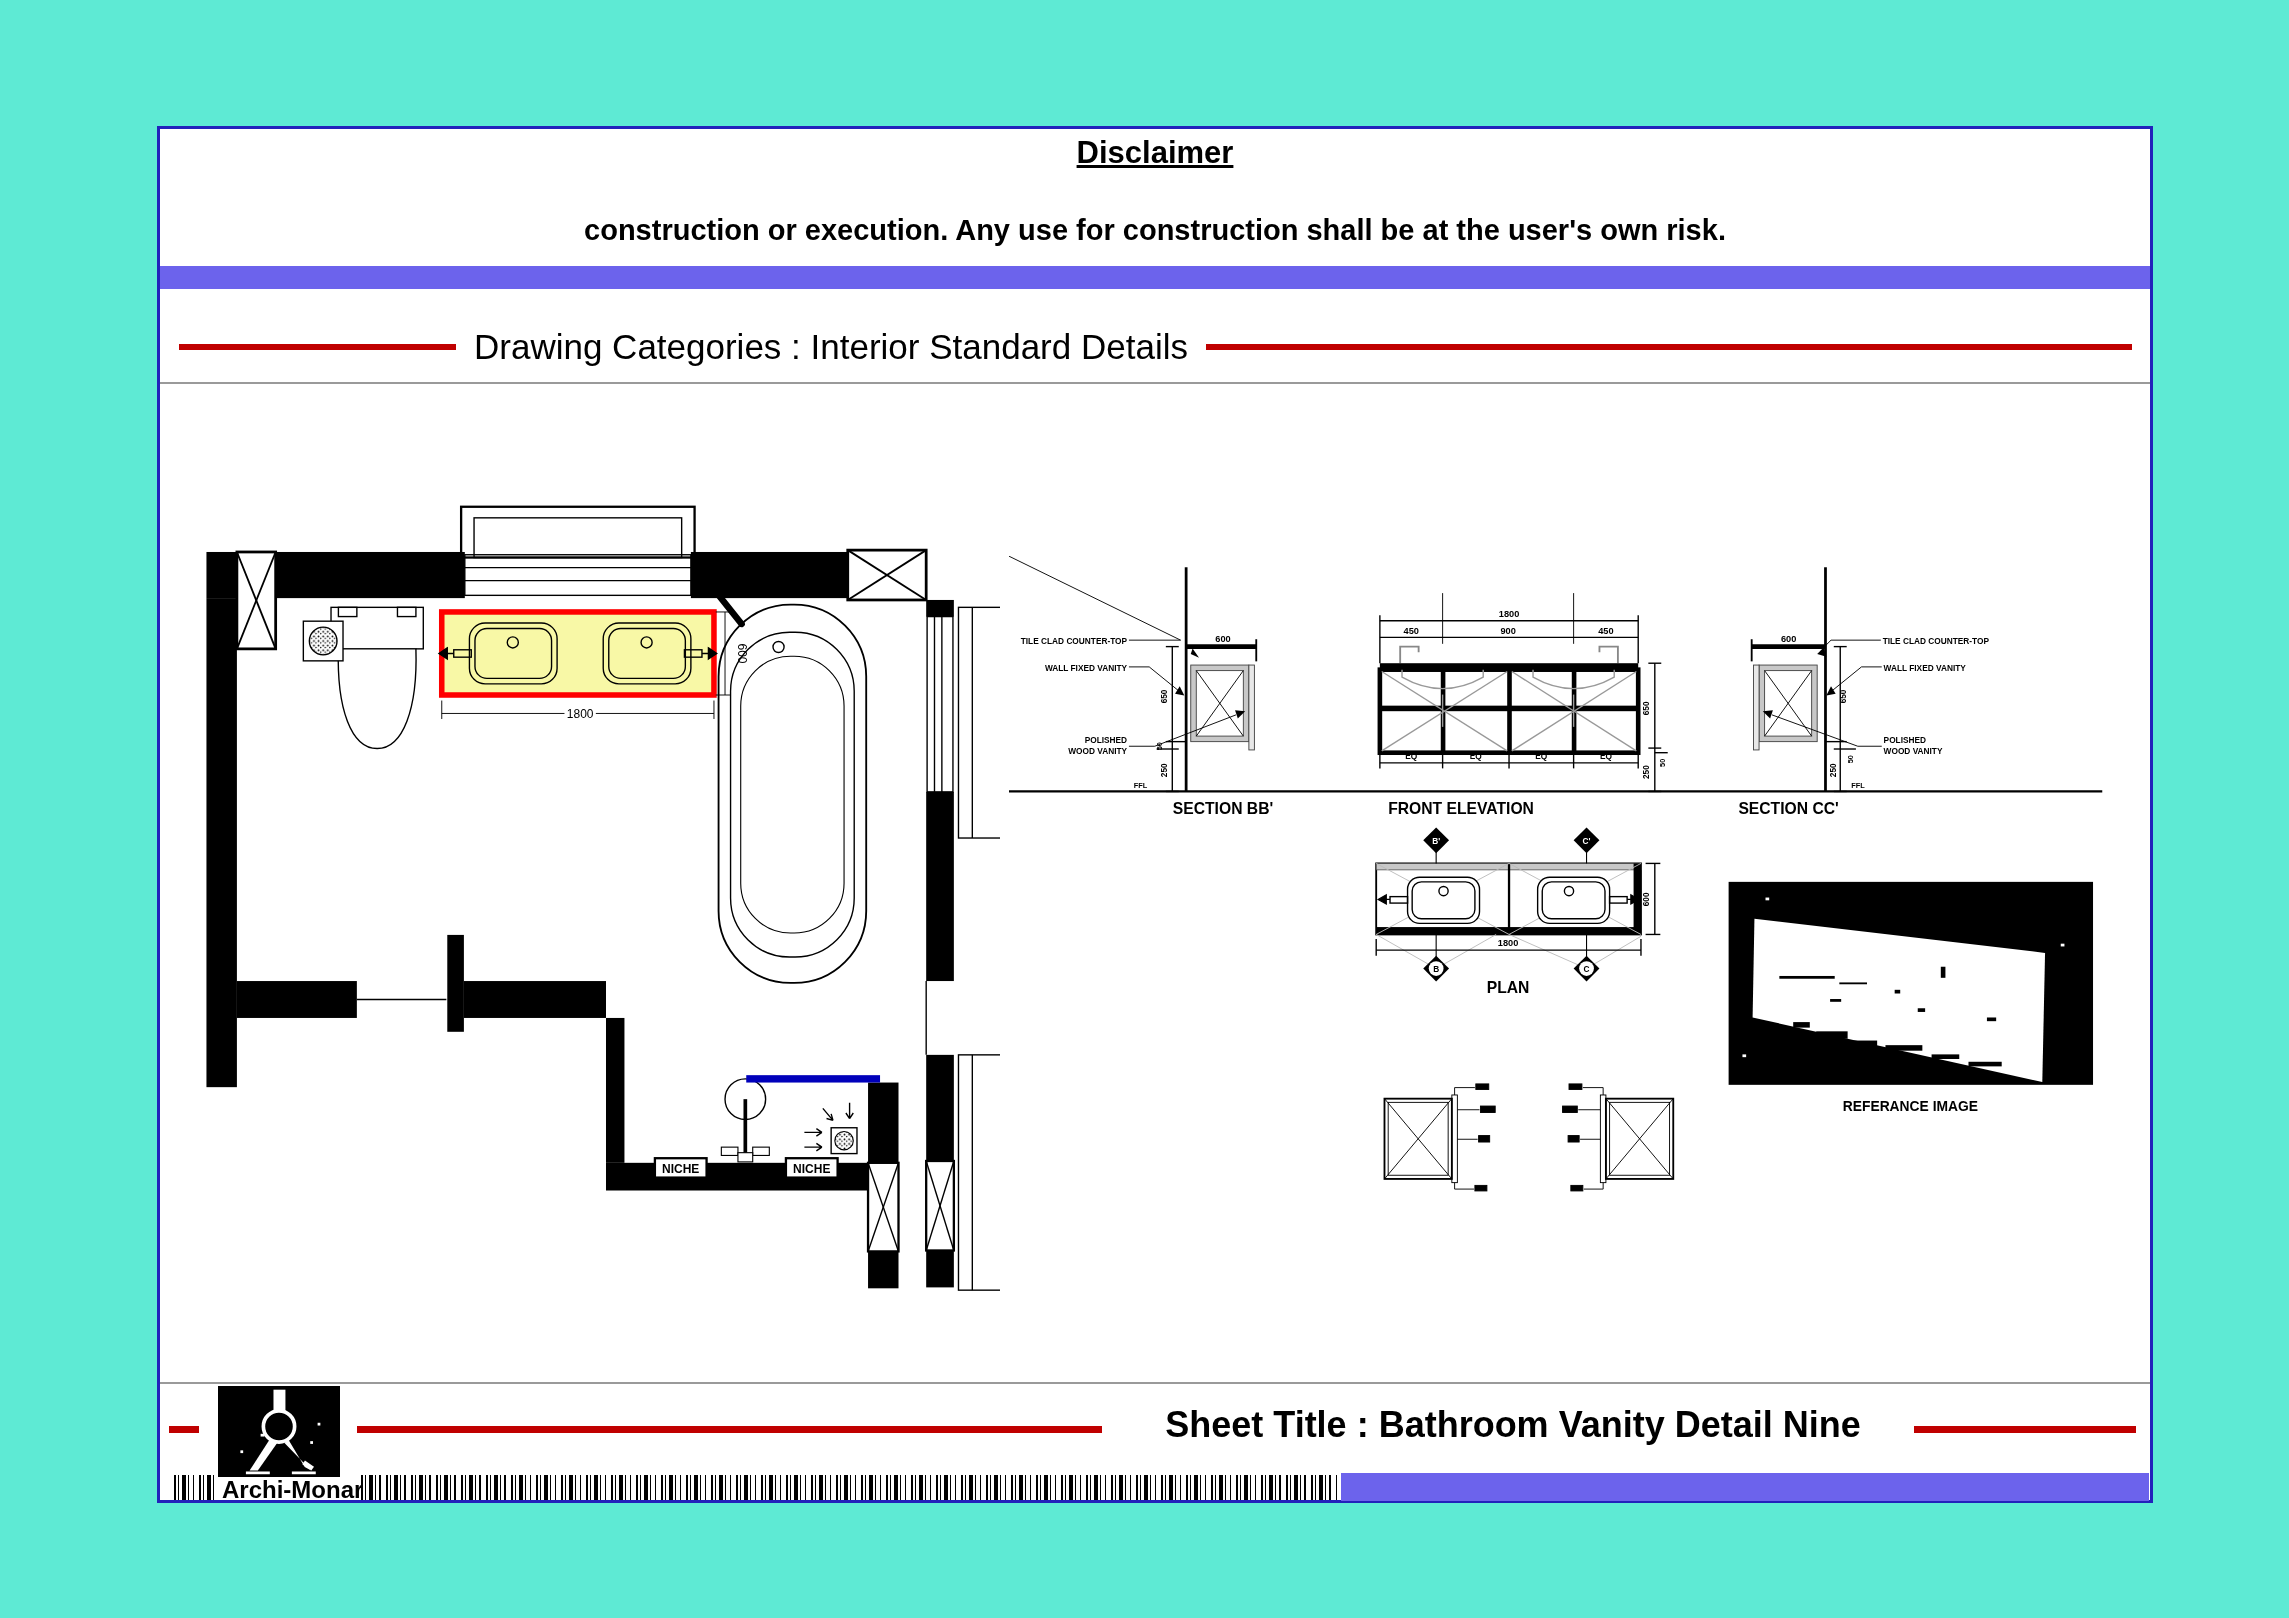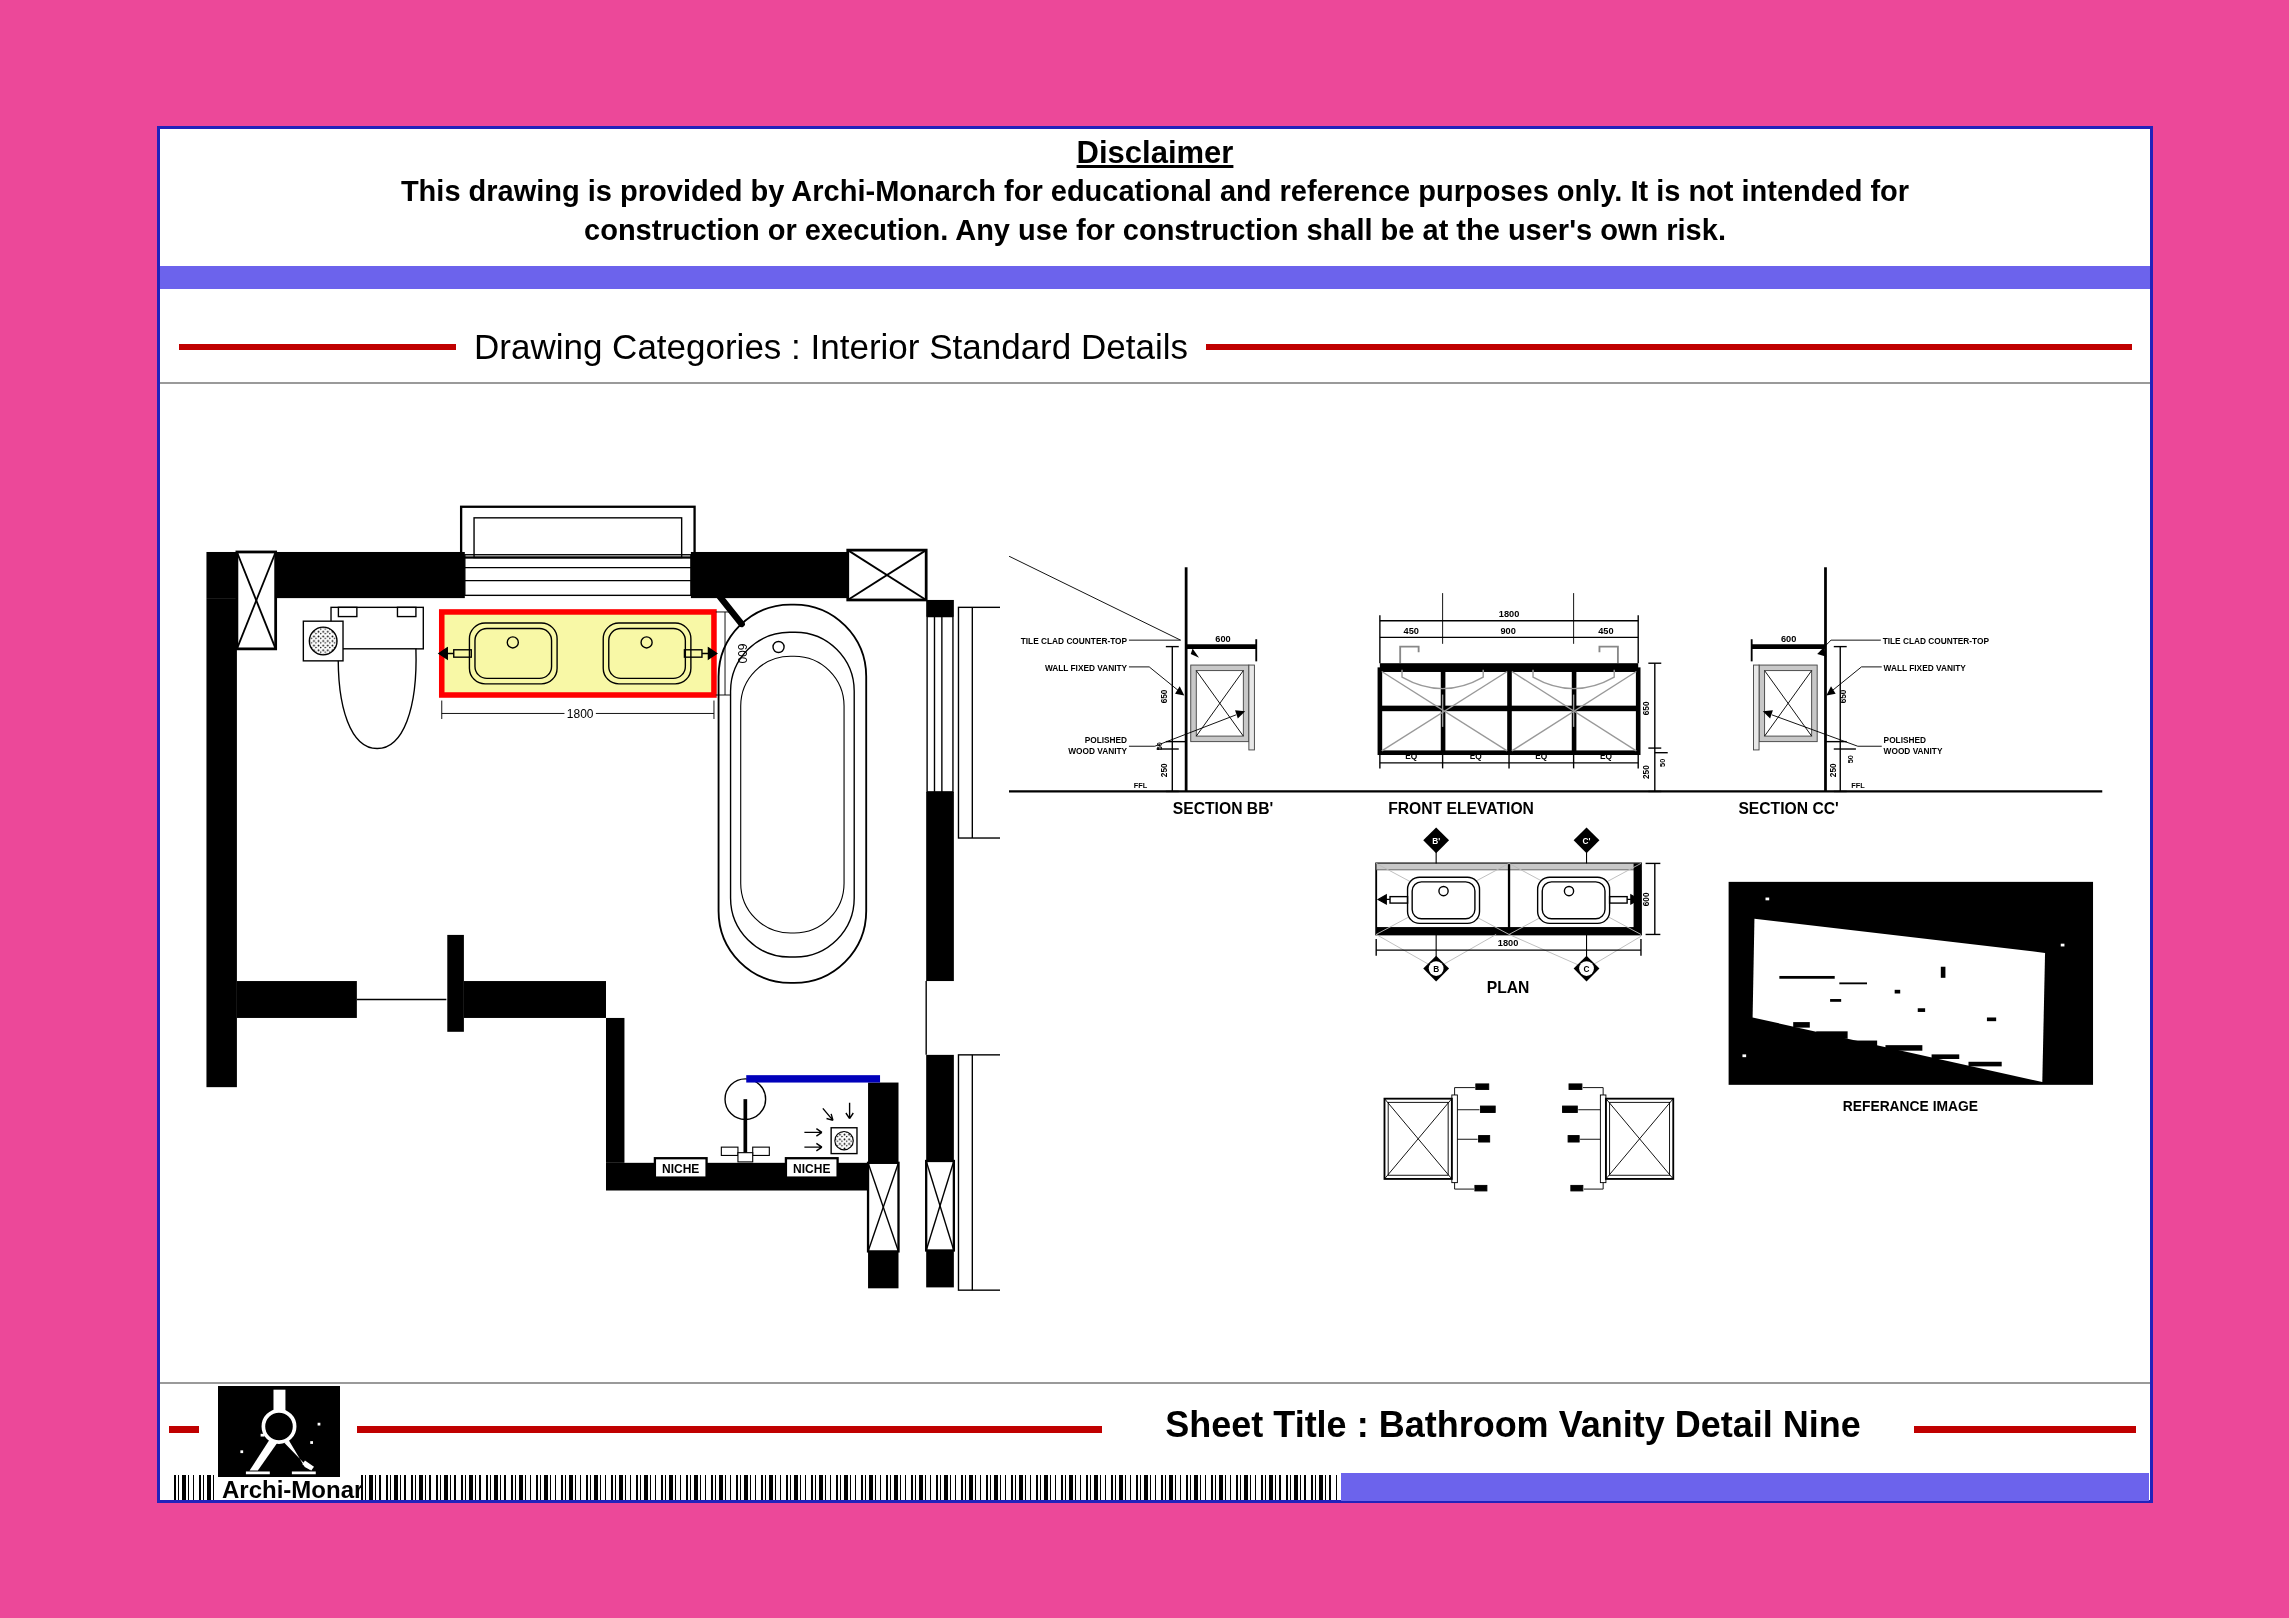--- a/index.html
+++ b/index.html
@@ -1,17 +1,17 @@
 <!DOCTYPE html>
 <html style="font-size:14.8px"><head>
 <meta charset="utf-8">
 <style>
   html,body { margin:0; padding:0; background:#ffffff; }
   .sheet {
-    position:relative; width:2290px; height:1619px; background:#ec4899;
+    position:relative; width:2290px; height:1619px; background:#5eead4;
     font-family:"Liberation Sans", sans-serif; overflow:hidden;
   }
   .border-box {
     position:absolute; left:157px; top:126px; width:1990px; height:1371px;
     border:3.7px solid #2222bb; background:#ffffff;
   }
   .abs { position:absolute; }
   .disc-title {
     top:5.5px; left:0; width:100%; text-align:center;
     font-size:31px; font-weight:bold; text-decoration:underline;
@@ -53,21 +53,20 @@
   svg text { font-family:"Liberation Sans", sans-serif; }
   .dwg { position:absolute; }
 </style>
 </head>
 <body>
 
 <div class="sheet">
   <div class="border-box">
 
     <div class="abs disc-title">Disclaimer</div>
-    <div class="abs disc-line l1">This drawing is provided by Archi-Monarch for educational and reference purposes only. It is not intended for</div>
     <div class="abs disc-line l2">construction or execution. Any use for construction shall be at the user's own risk.</div>
     <div class="abs purple-bar-top"></div>
 
     <div class="abs category-row">
       <div class="red-line cat-left"></div>
       <div class="category-title">Drawing Categories : Interior Standard Details</div>
       <div class="red-line cat-right"></div>
     </div>
     <div class="abs gray-sep sep-top"></div>
 

